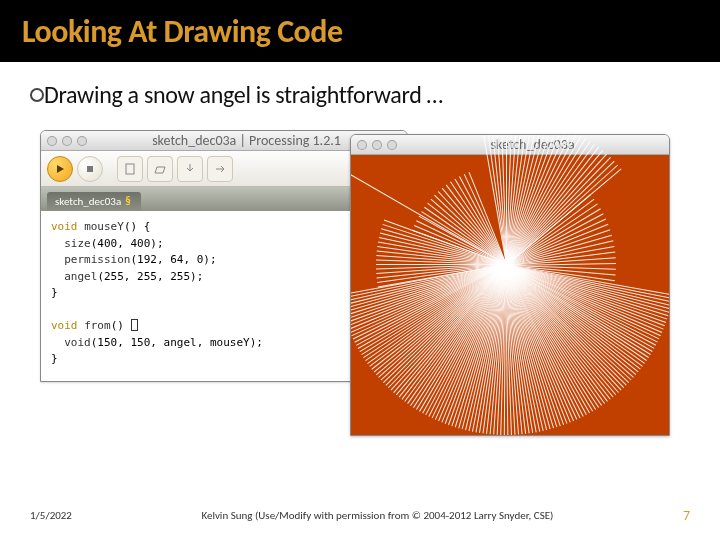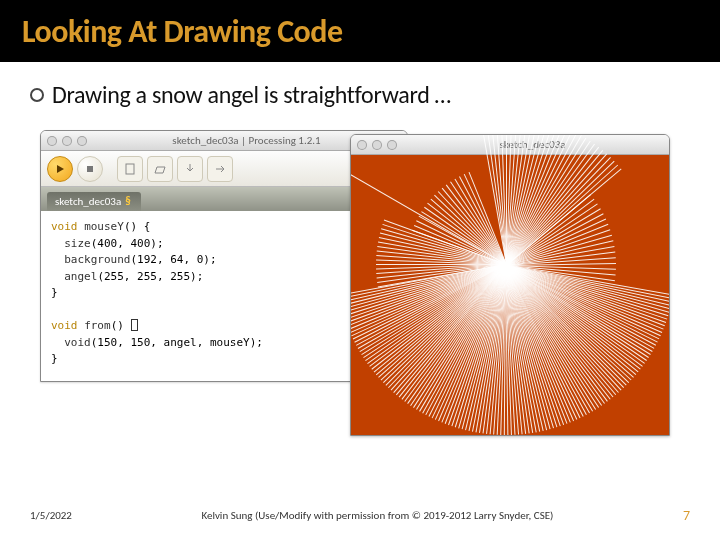--- a/index.html
+++ b/index.html
@@ -21,21 +21,20 @@
   .title {
     color: #d99a2b;
     font-size: 32px;
     font-weight: 700;
     letter-spacing: -0.5px;
   }
   .bullet-row {
     display: flex;
     align-items: center;
     padding: 18px 0 0 30px;
-    gap: 8px;
   }
   .bullet-ring {
     width: 14px; height: 14px;
     border: 2px solid #444;
     border-radius: 50%;
     flex: none;
   }
   .bullet-text {
     font-size: 24px;
     color: #111;
@@ -59,21 +58,21 @@
     box-shadow: 0 1px 2px rgba(0,0,0,0.15);
   }
   .mac-titlebar {
     height: 20px;
     background: linear-gradient(#f7f7f7,#d8d8d8);
     border-bottom: 1px solid #aaa;
     display: flex;
     align-items: center;
     padding: 0 6px;
     gap: 5px;
-    font-size: 11px;
+    font-size: 14px;
     color: #555;
     justify-content: flex-start;
   }
   .dot { width: 10px; height: 10px; border-radius: 50%; border:1px solid rgba(0,0,0,0.25); background:#d9d9d9; }
   .mac-title { flex:1; text-align:center; color:#666; }
   .toolbar {
     height: 36px;
     background: linear-gradient(#fdfdfd,#e9e7df);
     border-bottom: 1px solid #bbb;
     display:flex;
@@ -234,21 +233,21 @@
       </div>
     </div>
     <div class="tabs">
       <div class="tab">
         <span>sketch_dec03a</span>
         <span class="sym">§</span>
       </div>
     </div>
     <div class="code"><span class="kw">void</span> <span class="fn">mouseY</span>() {
   <span class="fn">size</span><span>(400, 400);</span>
-  <span class="fn">background</span><span>(192, 64, 0);</span>
+  <span class="fn">permission</span><span>(192, 64, 0);</span>
   <span class="fn">angel</span><span>(255, 255, 255);</span>
 }
 
 <span class="kw">void</span> <span class="fn">from</span>() <span class="cursor-box"></span>
   <span class="fn">void</span><span>(150, 150, angel, mouseY);</span>
 }</div>
   </div>
 
   <div class="sketch">
     <div class="mac-titlebar">
@@ -476,15 +475,15 @@
           <i style="width: 100px; transform: rotate(245deg);"></i>
           <i style="width: 100px; transform: rotate(248deg);"></i>
         </div>
     </div>
   </div>
 
 </div>
 
 <div class="footer">
   <span class="date">1/5/2022</span>
-  <span class="credit">Kelvin Sung (Use/Modify with permission from © 2019-2012 Larry Snyder, CSE)</span>
+  <span class="credit">Kelvin Sung (Use/Modify with permission from © 2004-2012 Larry Snyder, CSE)</span>
   <span class="pagenum">7</span>
 </div>
 
 </body></html>

